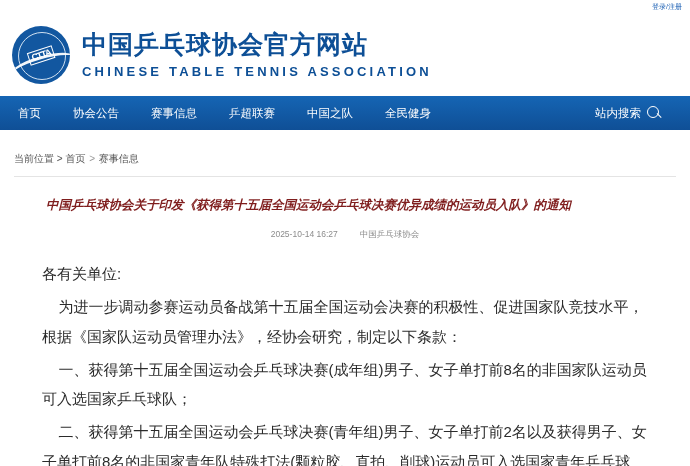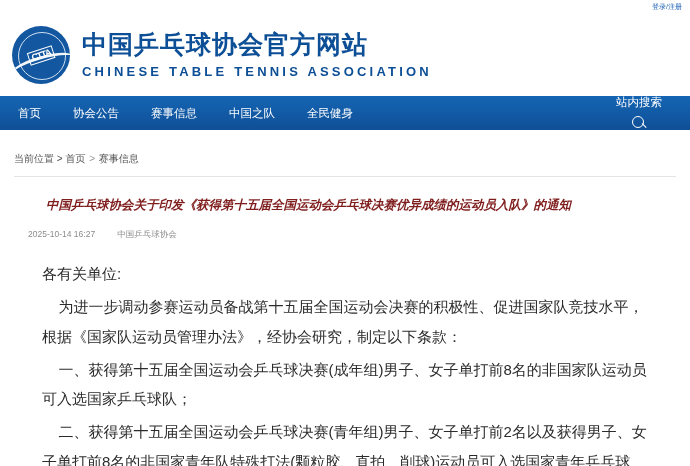--- a/index.html
+++ b/index.html
@@ -115,21 +115,20 @@
     white-space: nowrap;
     cursor: pointer;
   }
   .nav-item.home { padding-left: 8px; }
   .nav-right {
     margin-left: auto;
     display: flex;
     align-items: center;
     gap: 6px;
     padding-right: 18px;
-    flex-direction: column;
   }
   .nav-search-label {
     color: #ffffff;
     font-size: 11.5px;
   }
   .search-icon {
     width: 15px; height: 15px;
     position: relative;
     display: inline-block;
   }
@@ -173,20 +172,21 @@
     font-size: 12.5px;
     font-weight: bold;
     color: #7f1d1d;
     line-height: 1.6;
     padding: 0 18px;
     font-family: "Liberation Sans", sans-serif;
     font-style: italic;
   }
   .art-meta {
     display: flex;
+    justify-content: center;
     gap: 22px;
     font-size: 8.5px;
     color: #8c8c8c;
     margin-top: 14px;
   }
 
   .art-body {
     margin-top: 18px;
     padding: 0 14px;
     font-size: 15px;
@@ -223,20 +223,21 @@
   <div class="title-block">
     <div class="title-cn">中国乒乓球协会官方网站</div>
     <div class="title-en">CHINESE TABLE TENNIS ASSOCIATION</div>
   </div>
 </div>
 
 <div class="nav">
   <div class="nav-item home">首页</div>
   <div class="nav-item">协会公告</div>
   <div class="nav-item">赛事信息</div>
+  <div class="nav-item">乒超联赛</div>
   <div class="nav-item">中国之队</div>
   <div class="nav-item">全民健身</div>
   <div class="nav-right">
     <span class="nav-search-label">站内搜索</span>
     <span class="search-icon"></span>
   </div>
 </div>
 
 <div class="page">
 

